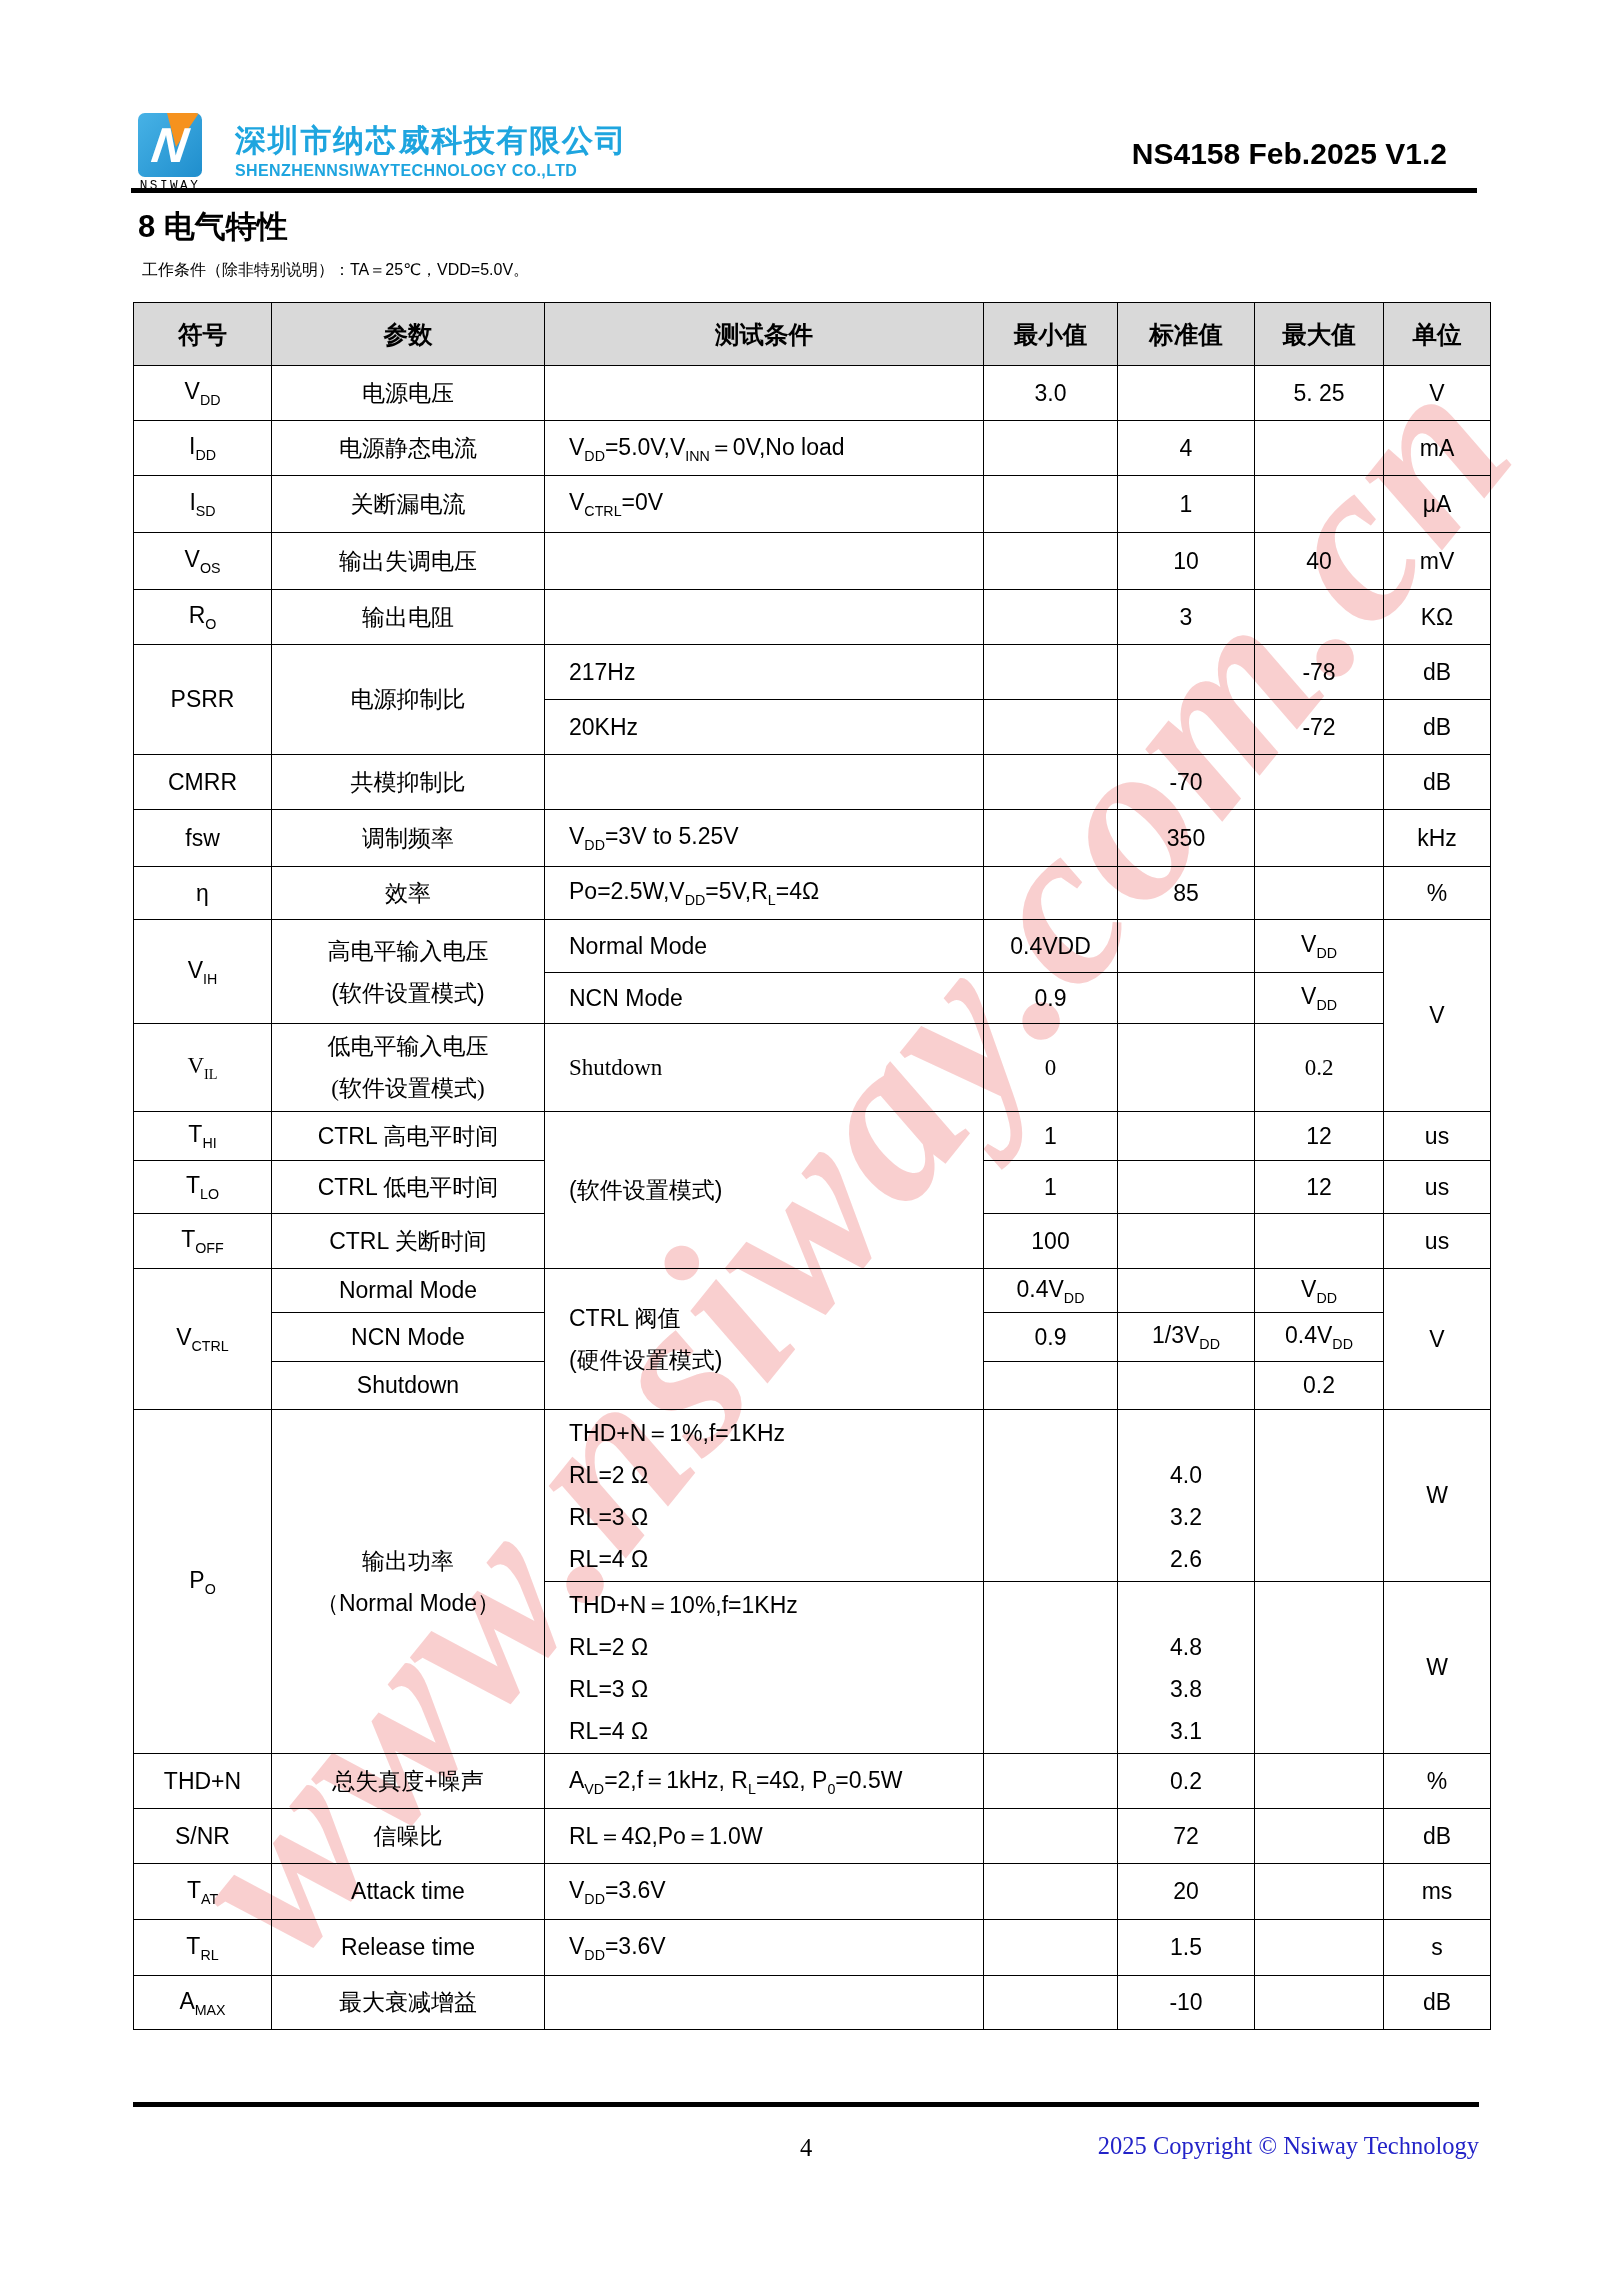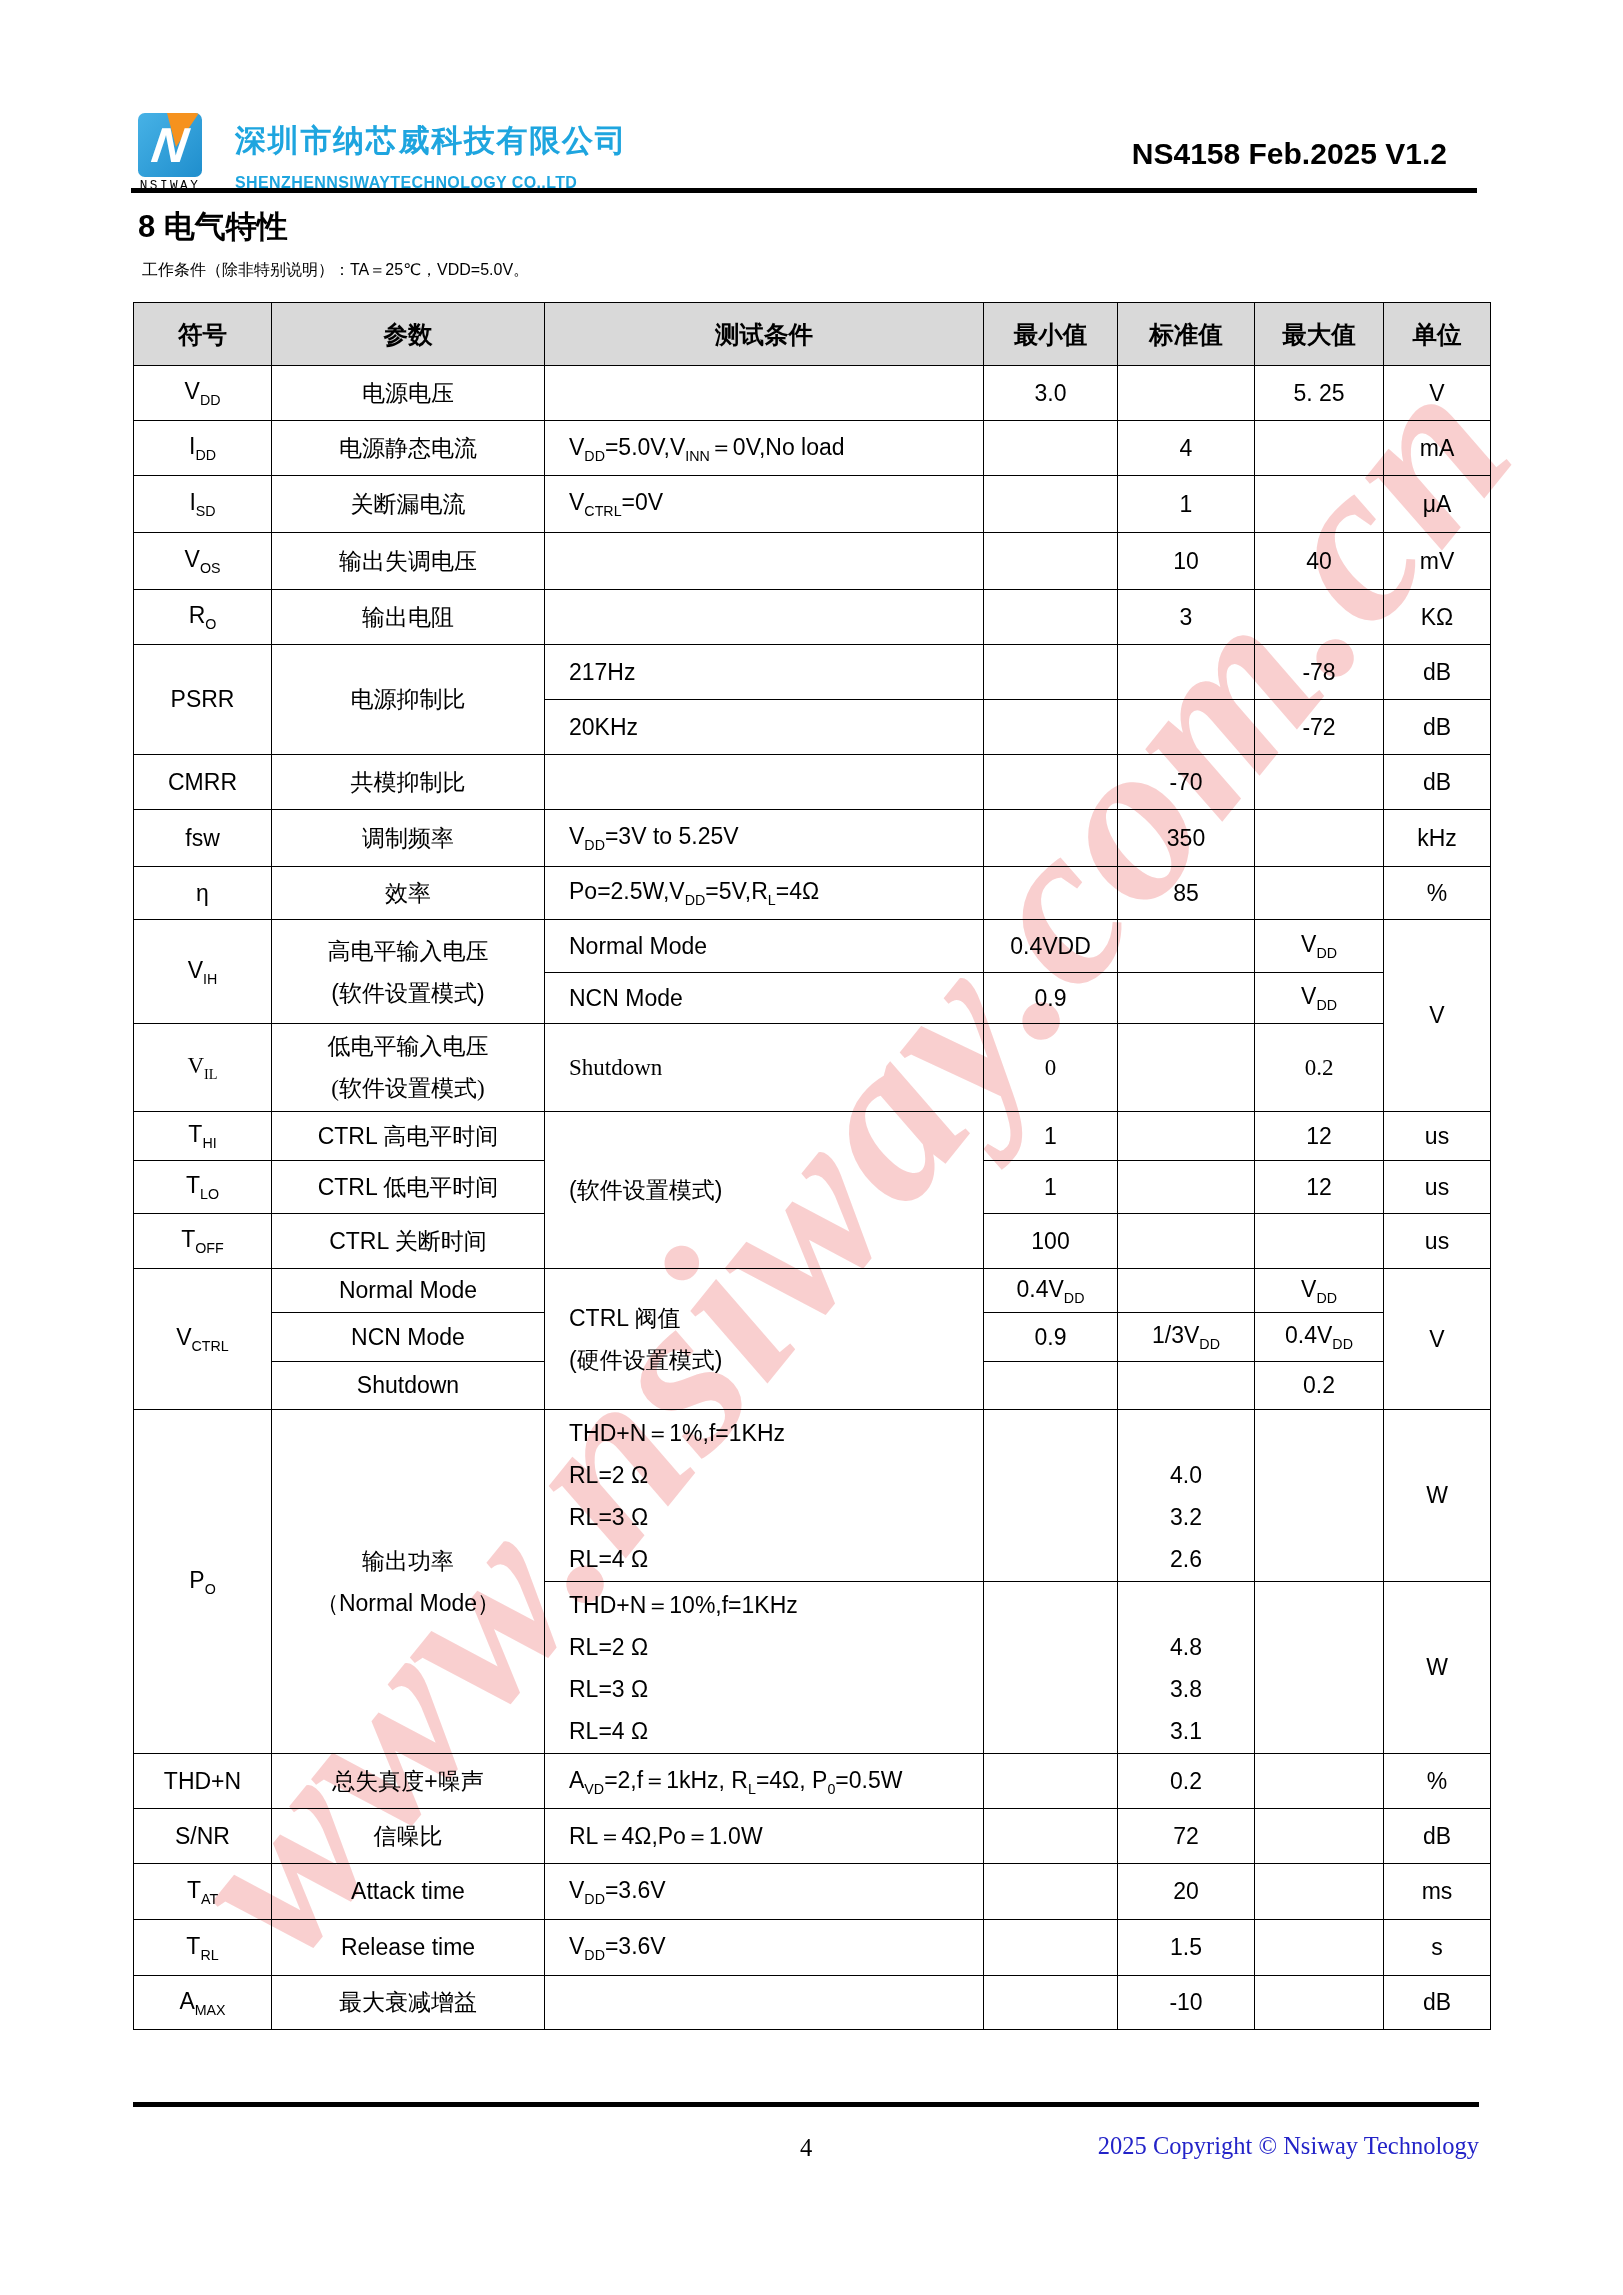--- a/index.html
+++ b/index.html
@@ -21,21 +21,21 @@
   .logo-square{width:64px;height:64px;border-radius:6.8px;position:relative;overflow:hidden;
     background:linear-gradient(135deg,#47b2e6 0%,#1f8ecd 100%);}
   .logo-orange{position:absolute;left:29px;top:0;width:32px;height:34px;background:#f6921e;
     clip-path:polygon(0 0,100% 0,28% 100%);}
   .logo-nletter{position:absolute;inset:0;display:flex;align-items:center;justify-content:center;
     color:#fff;font-style:italic;font-weight:900;font-size:49px;transform:skewX(-8deg);}
   .logo-name{width:64px;text-align:center;font-family:Liberation Mono, monospace;
     font-size:12.7px;letter-spacing:2.5px;color:#000000;margin-top:0.8px;}
   .company{position:absolute;left:235px;top:120px;z-index:2;}
   .company-cn{font-size:31px;font-weight:700;color:#1ea5df;letter-spacing:1.7px;}
-  .company-en{font-size:16px;font-weight:700;color:#1ea5df;margin-top:12px;letter-spacing:0.4px;}
+  .company-en{font-size:16px;font-weight:700;color:#1ea5df;margin-top:0;letter-spacing:0.4px;}
   .doc-ref{position:absolute;right:176px;top:137px;font-size:30px;font-weight:700;z-index:2;}
   .header-rule{position:absolute;left:131px;top:188px;width:1346px;height:5px;background:#000;z-index:2;}
   
   .section-title{position:absolute;left:138px;top:206px;font-size:31px;font-weight:700;margin:0;z-index:2;}
   .conditions{position:absolute;left:142px;top:260px;font-size:16px;z-index:2;}
   
   table.doc-table{
     position:absolute;left:133px;top:302px;width:1355px;border-collapse:collapse;
     z-index:1;table-layout:fixed;background:transparent;border-radius:10px;
   }

